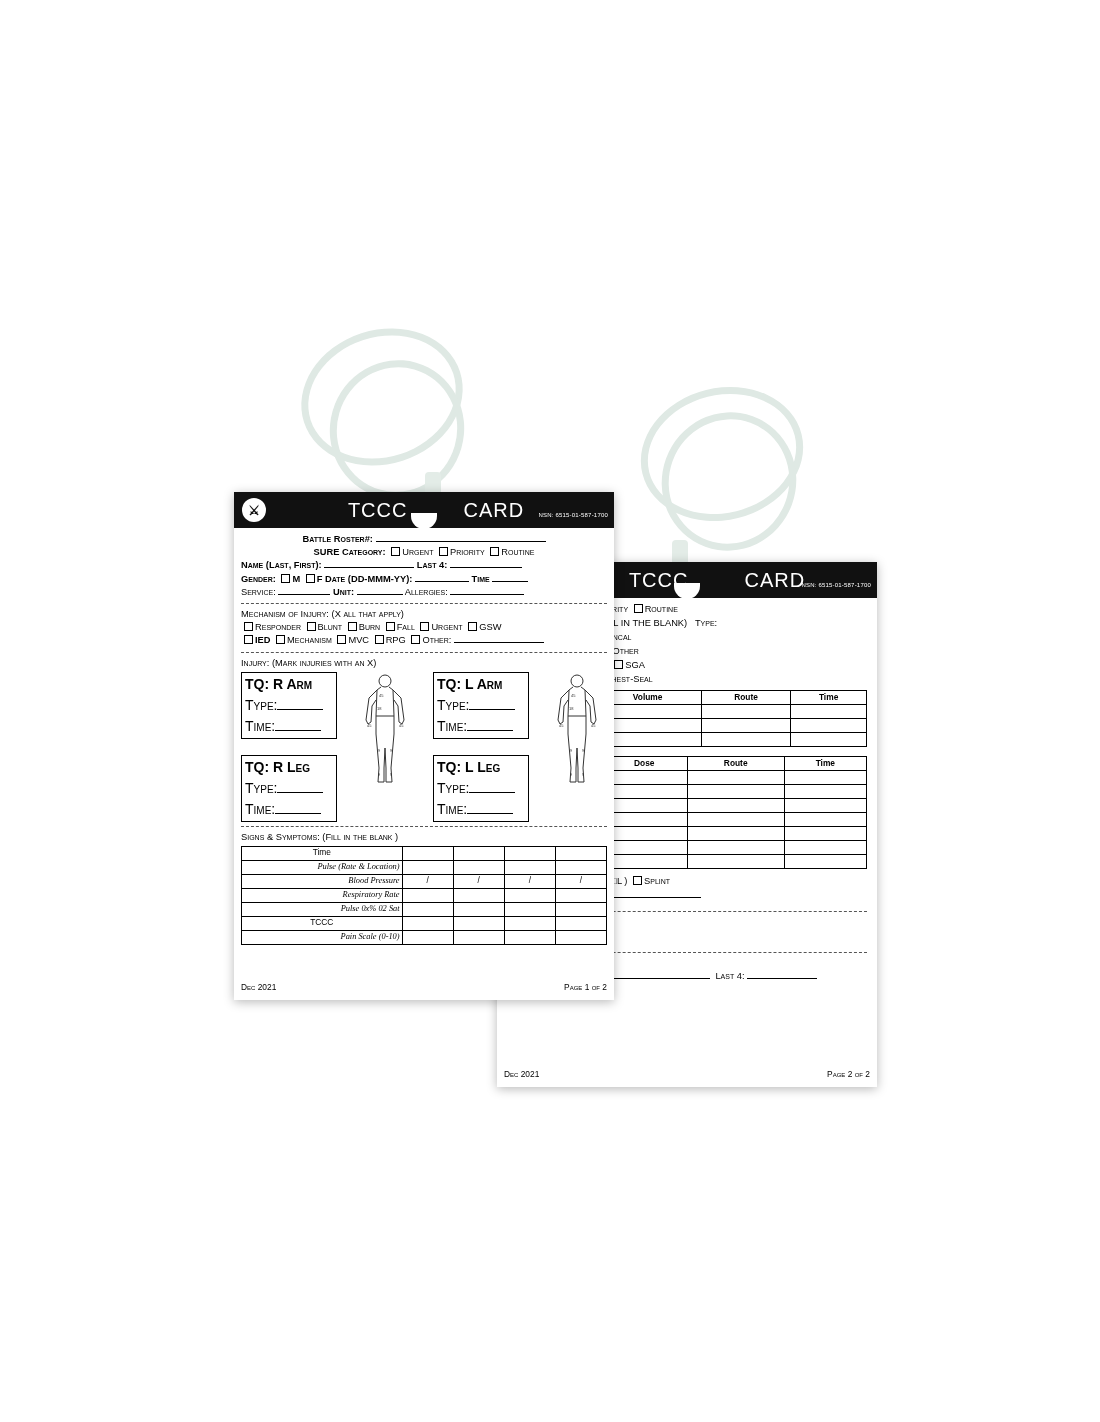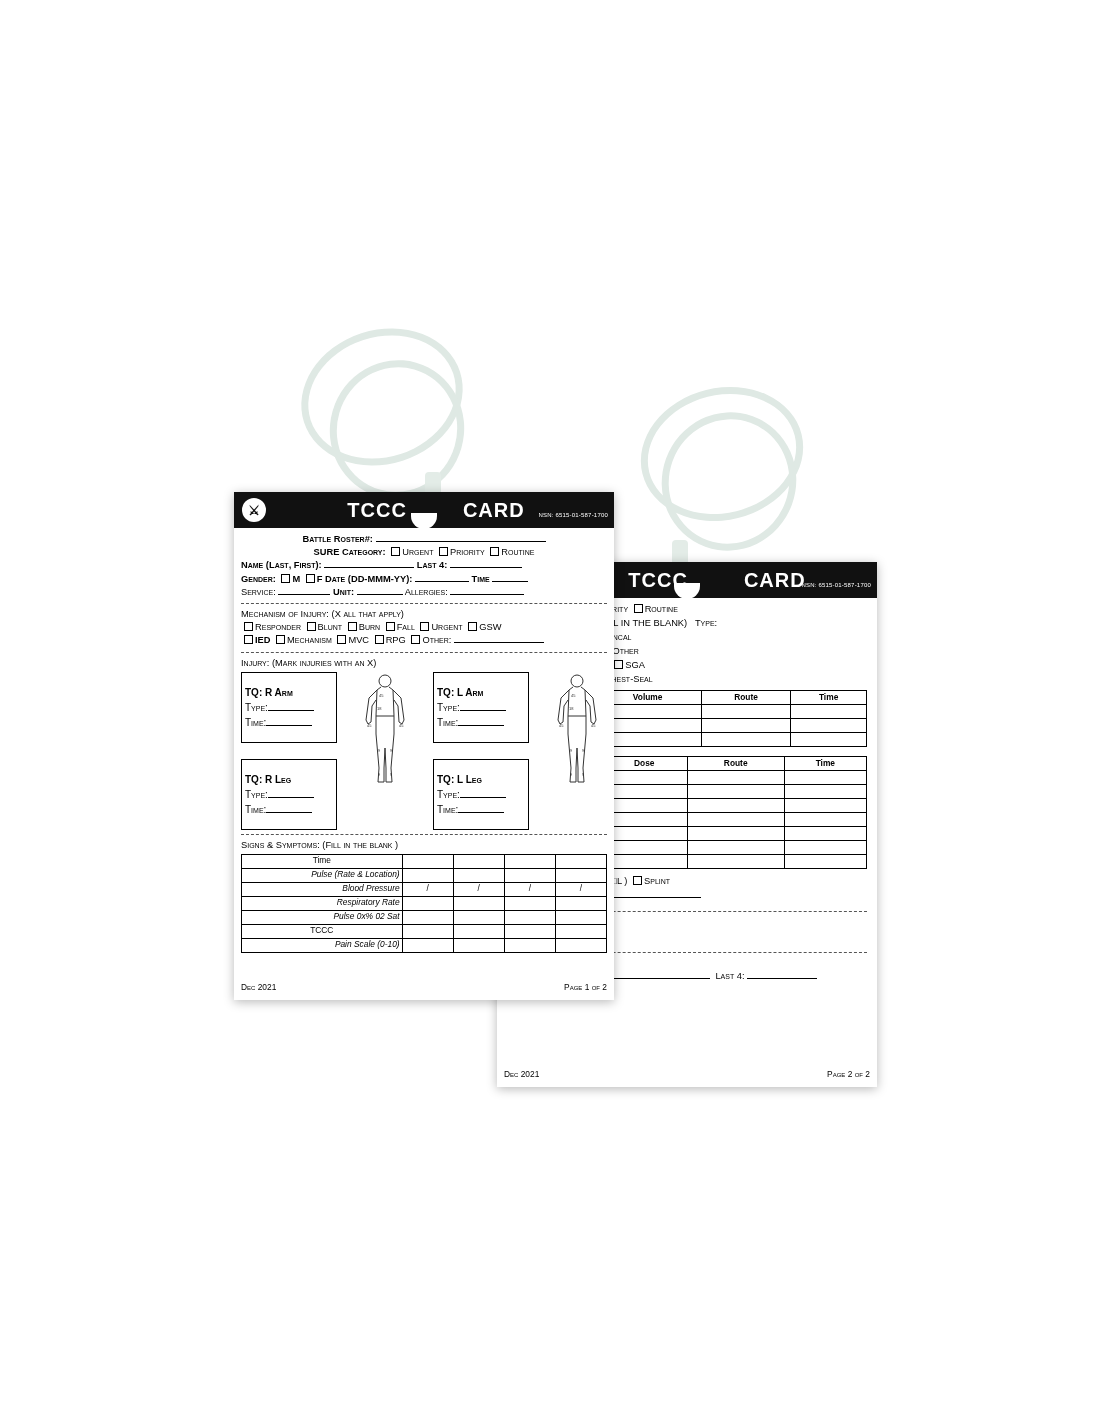--- a/index.html
+++ b/index.html
@@ -21,47 +21,47 @@
   
   .card{position:absolute;background:#fff;box-shadow:0 2px 10px rgba(0,0,0,.28);}
   .card2{left:497px;top:562px;width:380px;height:525px;}
   .card1{left:234px;top:492px;width:380px;height:508px;}
 
   .hdr{background:#111;color:#fff;height:36px;display:flex;align-items:center;
        padding:0 8px;position:relative;}
   .logo{width:24px;height:24px;border-radius:50%;background:#fff;color:#111;
         display:flex;align-items:center;justify-content:center;font-size:13px;
         font-weight:bold;flex:0 0 auto;}
-  .htitle{flex:1;text-align:center;font-size:20px;letter-spacing:1px;font-weight:bold;}
+  .htitle{flex:1;text-align:center;font-size:20px;letter-spacing:1px;font-weight:normal;}
   .htitle .sp{display:inline-block;width:56px;}
   .nsn{font-size:6px;position:absolute;right:6px;bottom:10px;letter-spacing:.2px;}
   .notch{position:absolute;left:50%;transform:translateX(-50%);bottom:-1px;
          width:26px;height:16px;background:#fff;border-radius:0 0 13px 13px;}
 
   .body{padding:5px 7px 0 7px;font-size:9.3px;line-height:1.42;}
   .sc{font-variant:small-caps;}
   .b{font-weight:bold;}
   .row{white-space:nowrap;}
   .fill{display:inline-block;border-bottom:1px solid #000;}
   .cb{display:inline-block;width:7px;height:7px;border:1px solid #000;
       margin:0 2px 0 3px;vertical-align:-1px;}
   .dash{border-top:1px dashed #555;margin:4px 0;}
 
   
   .injwrap{display:flex;justify-content:space-between;align-items:flex-start;margin-top:2px;}
-  .tqbox{width:88px;border:1px solid #000;padding:12px 3px;font-size:10px;line-height:1.5;}
+  .tqbox{width:88px;border:1px solid #000;padding:1px 3px;font-size:14px;line-height:1.5;}
   .tqbox .ln{border-bottom:1px solid #000;display:inline-block;width:46px;}
   .tqcol{display:flex;flex-direction:column;gap:16px;}
   .fig{width:52px;height:118px;position:relative;}
   .fig svg{width:100%;height:100%;}
 
   
   table{border-collapse:collapse;width:100%;font-size:8.4px;}
   td,th{border:1px solid #000;height:13px;padding:0 2px;}
-  .lab{text-align:right;font-style:italic;width:44%;}
+  .lab{text-align:right;font-style:italic;width:44%;font-family:Liberation Serif, serif;}
   .ctr{text-align:center;}
 
   .foot{display:flex;justify-content:space-between;font-size:8.4px;
         padding:4px 7px 4px 7px;}
   .sc8{font-variant:small-caps;}
 
   
   .c2body{padding:5px 10px 0 10px;font-size:9.3px;line-height:1.5;}
 </style>
 </head>

